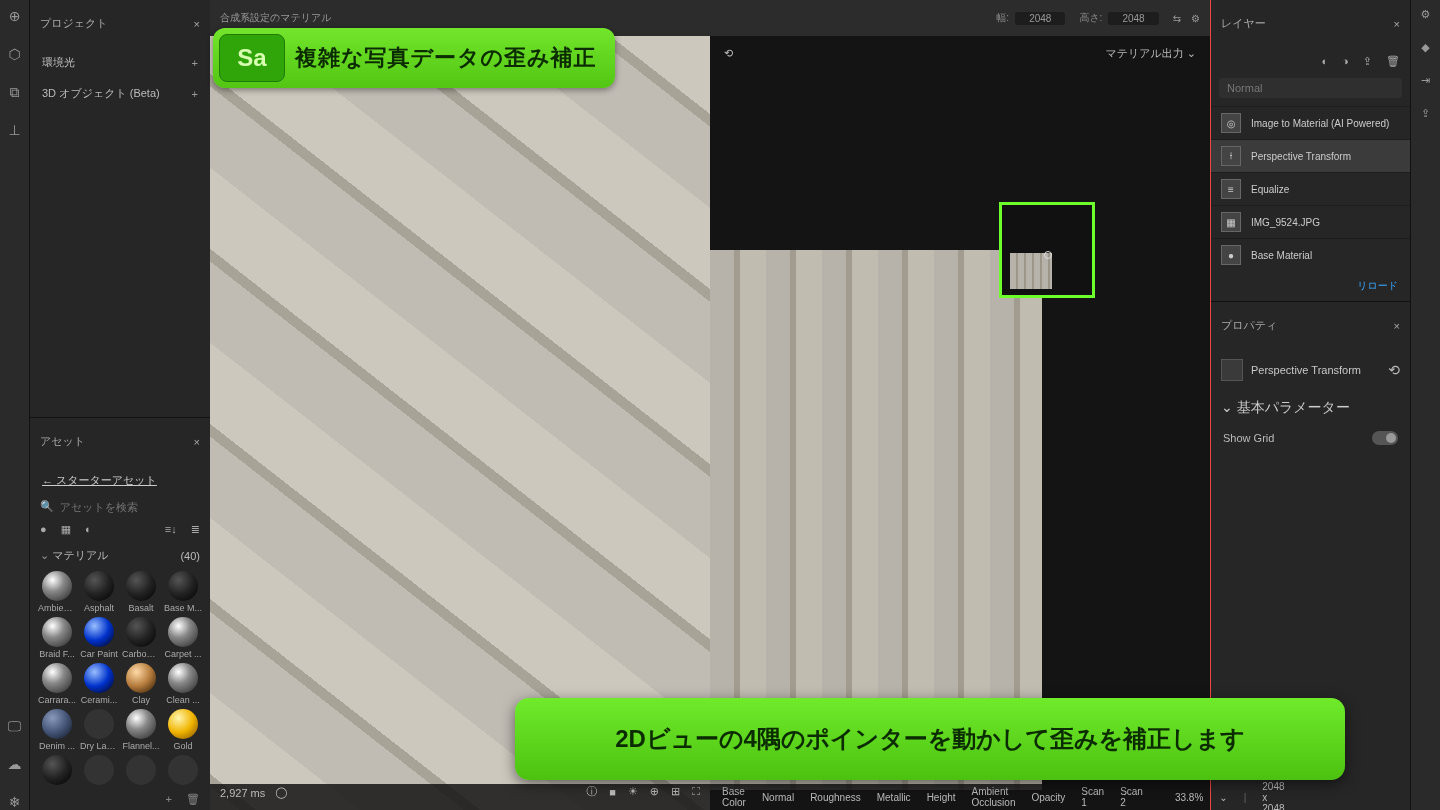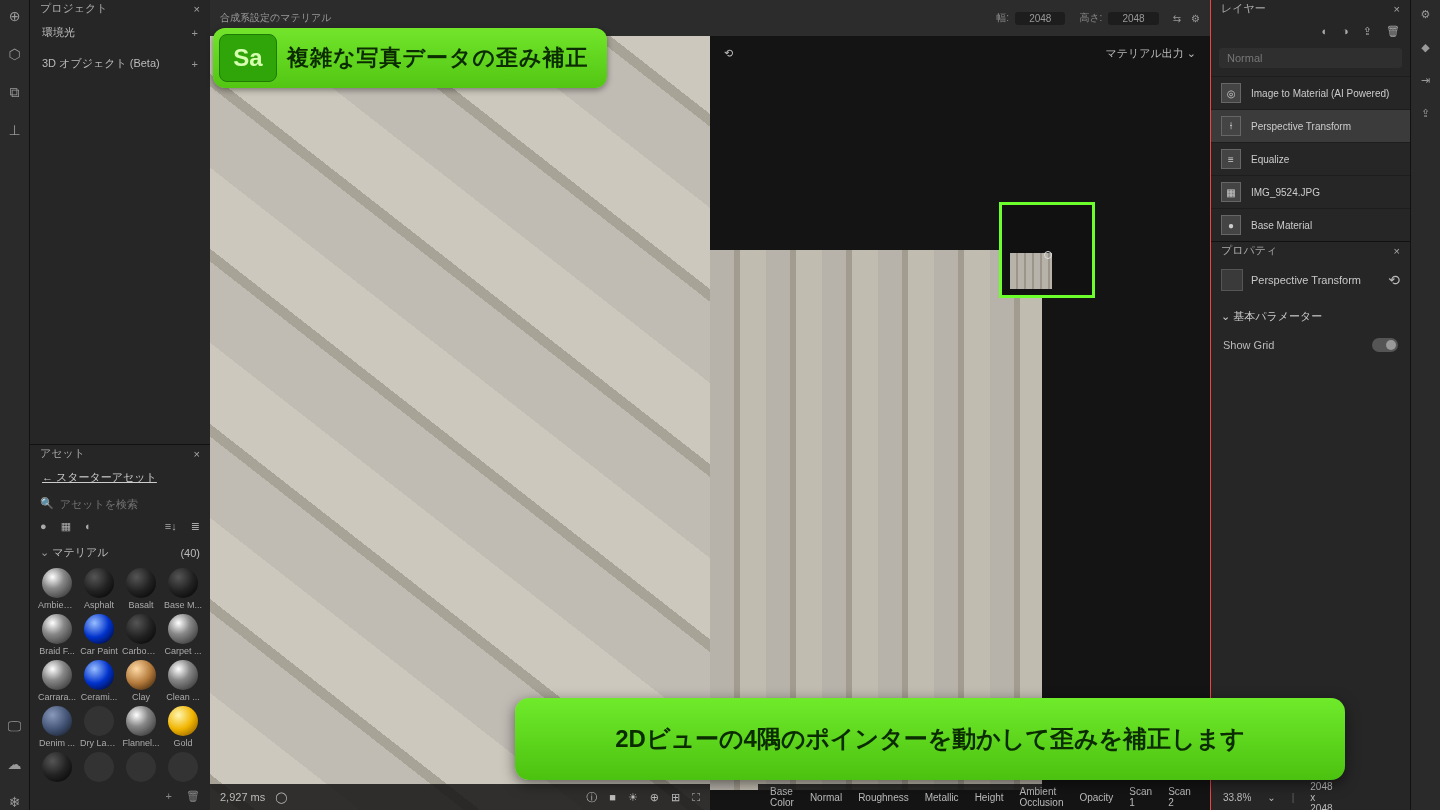--- a/index.html
+++ b/index.html
@@ -1,20 +1,20 @@
 <!DOCTYPE html>
 <html><head>
 <meta charset="utf-8">
 <style>
 * { margin: 0; padding: 0; box-sizing: border-box; font-family: -apple-system, "Segoe UI", sans-serif; }
 body { background: #1f1f1f; color: #c8c8c8; font-size: 11px; width: 1440px; height: 810px; overflow: hidden; display: flex; }
 .vtoolbar { width: 30px; background: #2a2a2a; display: flex; flex-direction: column; align-items: center; padding-top: 8px; gap: 22px; border-right: 1px solid #111; }
 .vtoolbar .ico { width: 16px; height: 16px; display: flex; align-items: center; justify-content: center; color: #999; font-size: 14px; }
 .leftcol { width: 180px; background: #262626; display: flex; flex-direction: column; }
-.panel-head { display: flex; justify-content: space-between; align-items: center; padding: 1px 10px; color: #aaa; font-size: 11px; gap: 32px; }
+.panel-head { display: flex; justify-content: space-between; align-items: center; padding: 16px 10px; color: #aaa; font-size: 11px; gap: 32px; }
 .panel-head .x { color: #aaa; cursor: pointer; }
 .proj-item { display: flex; justify-content: space-between; align-items: center; padding: 8px 12px; color: #bbb; }
 .proj-item .plus { color: #999; }
 .assets { flex: 1; display: flex; flex-direction: column; border-top: 1px solid #111; }
 .starter { color: #cdcdcd; padding: 8px 12px; text-decoration: underline; font-size: 11px; }
 .starter::before { content: "← "; }
 .searchrow { display: flex; align-items: center; padding: 4px 10px; gap: 6px; color: #888; }
 .searchrow input { flex: 1; background: transparent; border: none; color: #bbb; font-size: 11px; outline: none; }
 .iconrow { display: flex; align-items: center; justify-content: space-between; padding: 6px 10px; color: #aaa; }
 .iconrow .lgroup, .iconrow .rgroup { display: flex; gap: 14px; }
@@ -35,41 +35,41 @@
 .views { flex: 1; display: flex; position: relative; }
 .viewL { flex: 1; position: relative; overflow: hidden; background: #2b2b2b; }
 .diag { position: absolute; inset: -20%; background: repeating-linear-gradient(38deg, #b9b5ad 0 64px, #a39e93 64px 74px, #c5c1b7 74px 138px); filter: contrast(1.05) brightness(1.02); }
 .viewR { flex: 1; position: relative; background: #141414; display: flex; flex-direction: column; }
 .viewR-head { height: 34px; display: flex; align-items: center; justify-content: space-between; padding: 0 14px; color: #bbb; }
 .viewR-body { flex: 1; position: relative; }
 .matprev { position: absolute; left: 0; top: 180px; width: 332px; height: 540px; background: repeating-linear-gradient(90deg, #b7b3aa 0 24px, #a29b8f 24px 30px, #c1bcb0 30px 56px); }
 .navbox { position: absolute; top: 132px; right: 115px; width: 96px; height: 96px; border: 3px solid #6cff2c; background: #111; }
 .navthumb { position: absolute; left: 8px; bottom: 6px; width: 42px; height: 36px; background: repeating-linear-gradient(90deg, #b7b3aa 0 6px, #9c9589 6px 8px); }
 .navdot { position: absolute; top: 46px; right: 40px; width: 8px; height: 8px; border: 1px solid #ddd; border-radius: 50%; }
-.botL { position: absolute; left: 0; right: 0; bottom: 0; height: 26px; background: rgba(20,20,20,.85); display: flex; align-items: center; justify-content: space-between; padding: 0 10px; color: #bbb; font-size: 11px; }
+.botL { position: absolute; left: 0; right: 0; bottom: 0; height: 26px; background: rgba(20,20,20,.85); display: flex; align-items: flex-end; justify-content: space-between; padding: 11px 10px; color: #bbb; font-size: 11px; }
 .botL .right { display: flex; gap: 12px; align-items: center; }
-.botR { position: absolute; left: 0; right: 0; bottom: 0; height: 26px; background: rgba(20,20,20,.85); display: flex; align-items: center; gap: 16px; padding: 0 12px; color: #bbb; font-size: 10px; margin-left: 48px; }
+.botR { position: absolute; left: 0; right: 0; bottom: 0; height: 26px; background: rgba(20,20,20,.85); display: flex; align-items: center; gap: 16px; padding: 0 12px; color: #bbb; font-size: 10px; }
 .botR .spacer { flex: 1; }
 .greenbadge { position: absolute; left: 3px; top: 28px; display: flex; align-items: center; background: linear-gradient(#72e52b,#52c613); border-radius: 12px; padding: 6px 18px 6px 6px; box-shadow: 0 2px 6px rgba(0,0,0,.4); z-index: 50; }
-.sa { width: 58px; height: 48px; background: #2fa50a; color: #d6ffb0; font-weight: 700; font-size: 24px; display: flex; align-items: center; justify-content: center; border-radius: 8px; margin-right: 10px; border: 1px solid #1f7a06; }
+.sa { width: 66px; height: 48px; background: #2fa50a; color: #d6ffb0; font-weight: 700; font-size: 24px; display: flex; align-items: center; justify-content: center; border-radius: 8px; margin-right: 10px; border: 1px solid #1f7a06; }
 .greenbadge .txt { color: #0b2b00; font-weight: 700; font-size: 22px; letter-spacing: 1px; }
 .greenbanner { position: absolute; left: 305px; bottom: 30px; width: 830px; height: 82px; background: linear-gradient(#6feb2b,#4cc210); border-radius: 14px; box-shadow: 0 4px 14px rgba(0,0,0,.5); display: flex; align-items: center; justify-content: center; z-index: 50; }
 .greenbanner .t { color: #0b2b00; font-weight: 700; font-size: 24px; text-align: right; }
 .rightcol { width: 200px; background: #262626; display: flex; flex-direction: column; border-left: 1px solid #ef4444; }
 .layer-tool { display: flex; justify-content: flex-end; gap: 14px; padding: 8px 10px; color: #aaa; }
 .blend { margin: 2px 8px 8px; padding: 4px 8px; background: #2f2f2f; color: #777; border-radius: 3px; font-size: 11px; }
 .layer { display: flex; align-items: center; gap: 10px; padding: 6px 10px; border-top: 1px solid #1d1d1d; }
 .layer.sel { background: #3b3b3b; }
 .layer .thumb { width: 20px; height: 20px; background: #444; border: 1px solid #666; display: flex; align-items: center; justify-content: center; font-size: 10px; color: #ccc; flex-shrink: 0; }
 .layer .nm { font-size: 10px; color: #ccc; }
 .reload { text-align: right; padding: 8px 12px; color: #3aa8ff; font-size: 10px; }
 .prop-items { padding: 4px 10px; }
 .prop-row { display: flex; align-items: center; gap: 8px; padding: 6px 0; }
 .prop-row .thumb { width: 22px; height: 22px; background: #3a3a3a; border: 1px solid #555; flex-shrink: 0; }
-.collaps { padding: 8px 10px; color: #ccc; font-size: 11px; }
+.collaps { padding: 8px 10px; color: #ccc; font-size: 14px; }
 .collaps::before { content: "⌄ "; }
 .toggle-row { display: flex; justify-content: space-between; align-items: center; padding: 6px 12px; color: #bbb; font-size: 11px; }
 .tog { width: 26px; height: 14px; background: #555; border-radius: 8px; position: relative; }
 .tog::after { content: ""; position: absolute; right: 2px; top: 2px; width: 10px; height: 10px; background: #999; border-radius: 50%; }
 .rvtool { width: 30px; background: #2a2a2a; display: flex; flex-direction: column; align-items: center; padding-top: 8px; gap: 20px; color: #999; border-left: 1px solid #111; }
 .ico-reset { color: #bbb; font-size: 14px; margin-left: auto; }
 .divh { height: 1px; background: #111; }
 </style>
 </head>
 <body>
@@ -314,20 +314,21 @@
       </div>
       <div class="layer">
         <div class="thumb">▦</div>
         <div class="nm">IMG_9524.JPG</div>
       </div>
       <div class="layer">
         <div class="thumb">●</div>
         <div class="nm">Base Material</div>
       </div>
     </div>
+  <div class="reload">リロード</div>
 
   <div class="divh"></div>
   <div class="panel-head">
     <span>プロパティ</span>
     <span class="x">×</span>
   </div>
   <div class="prop-items">
     <div class="prop-row">
       <div class="thumb"></div>
       <span>Perspective Transform</span>

